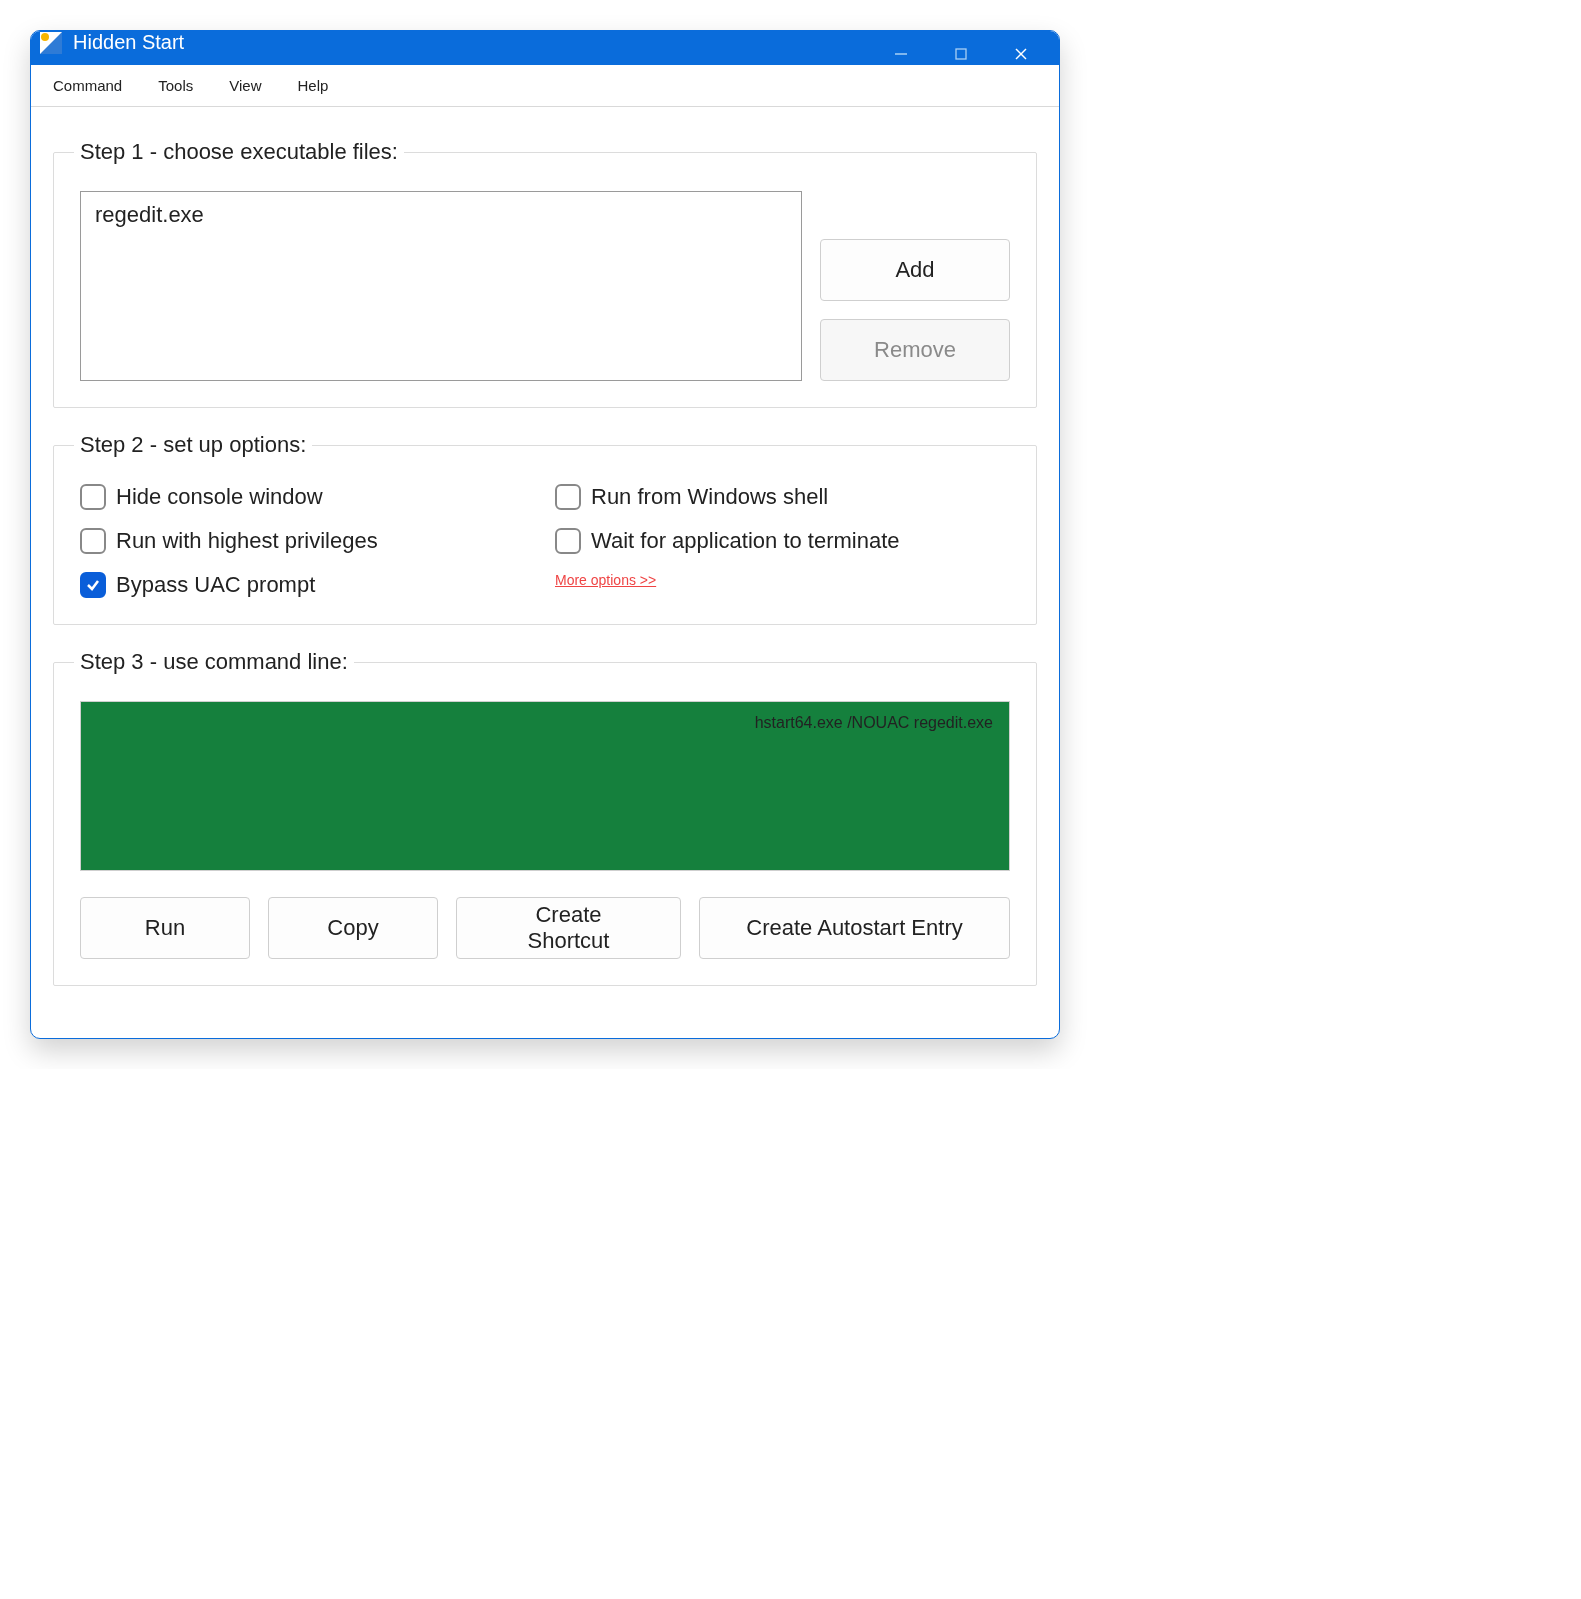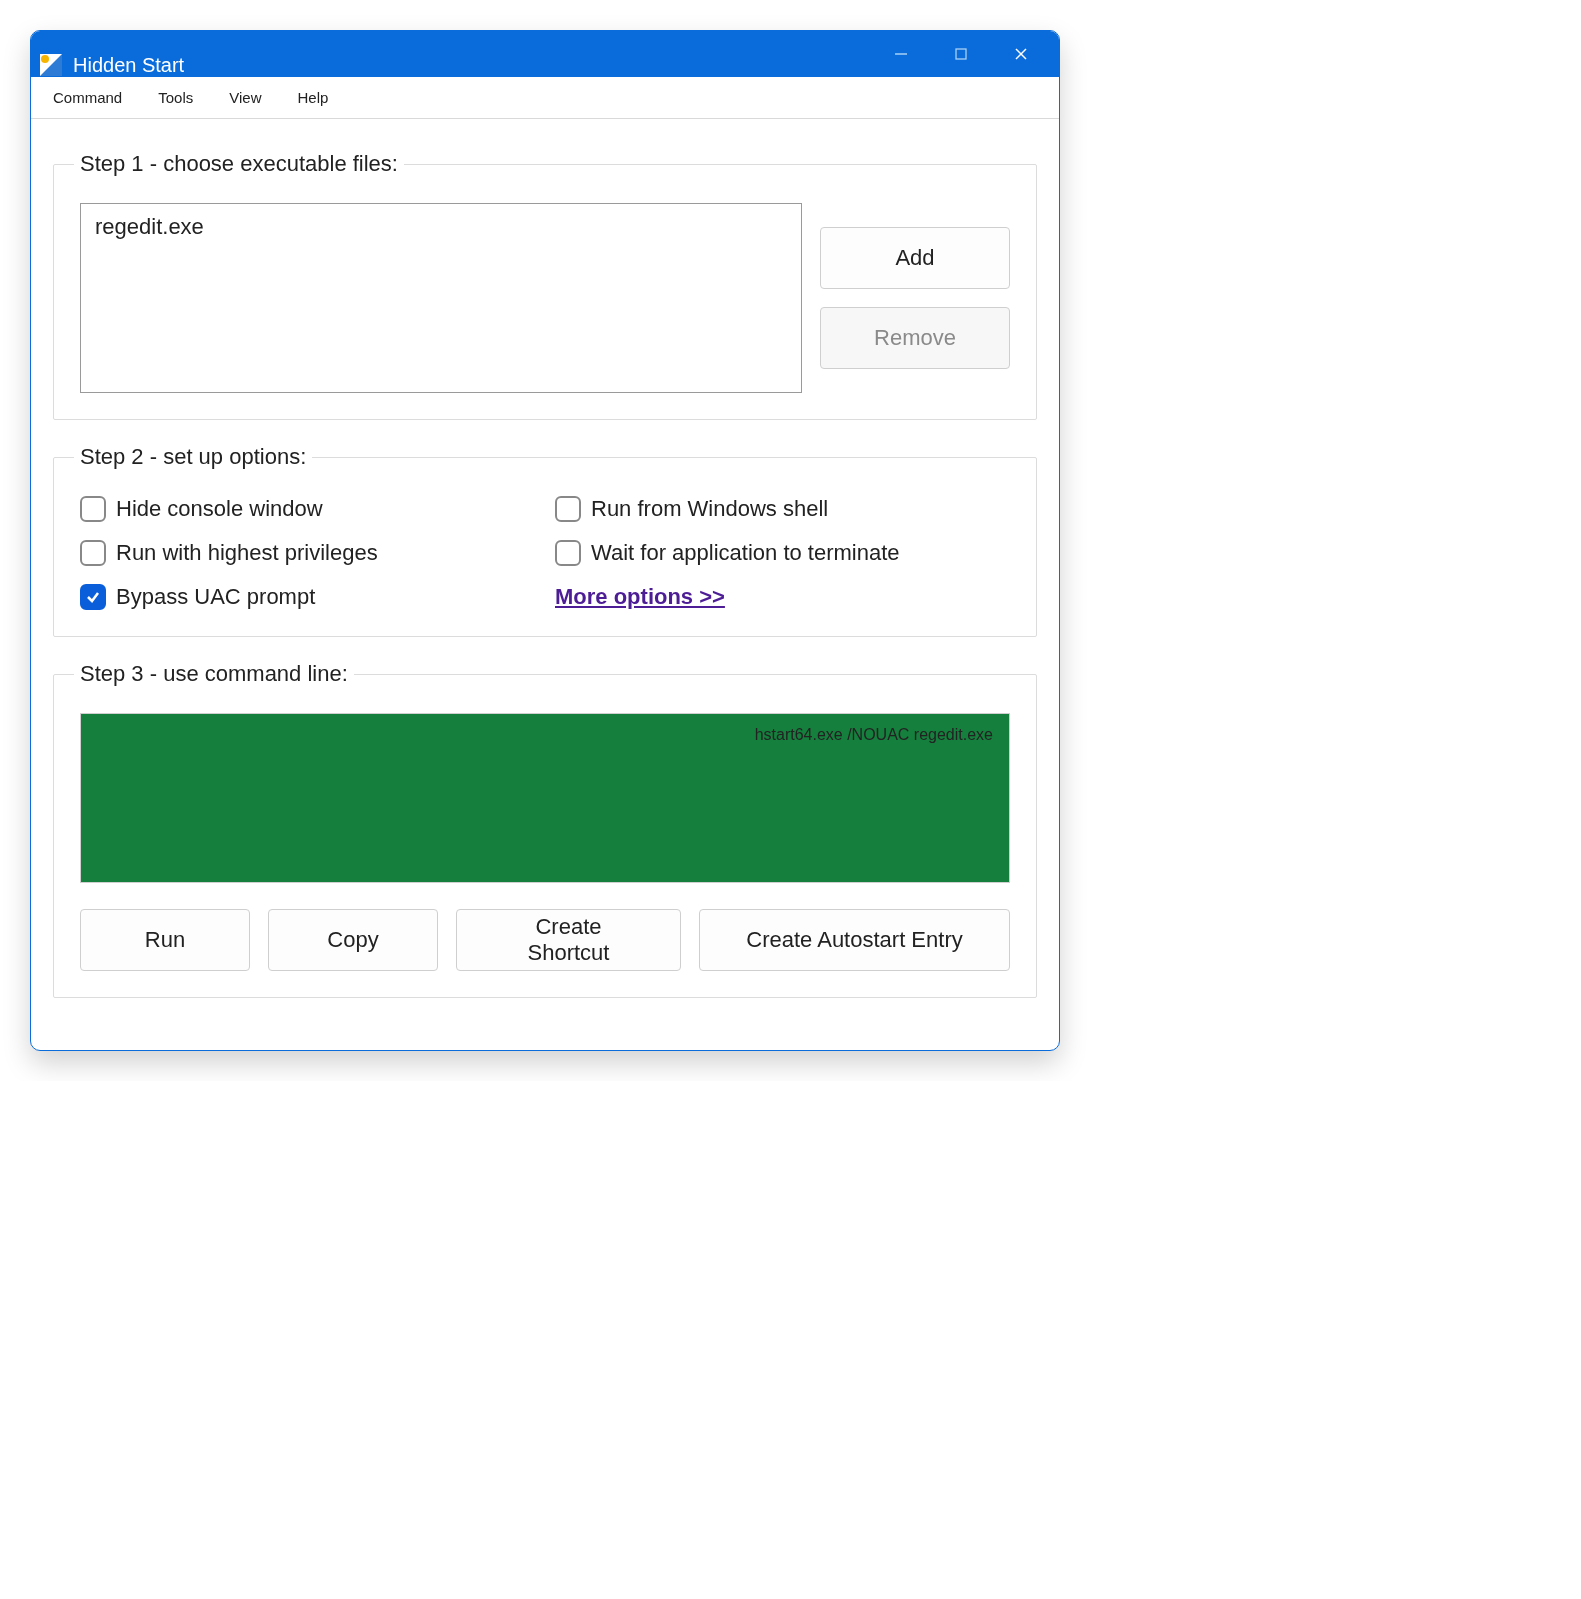--- a/index.html
+++ b/index.html
@@ -12,23 +12,23 @@
   .window {
     width: 1030px;
     border: 1px solid #0a6cdb;
     border-radius: 10px;
     overflow: hidden;
     box-shadow: 0 12px 28px rgba(0,0,0,0.18);
     background: #fff;
   }
   .titlebar {
     background: #0a6cdb;
-    height: 46px;
-    display: flex;
-    align-items: flex-end;
+    height: 34px;
+    display: flex;
+    align-items: flex-start;
     color: #fff;
     padding: 0 8px 0 8px;
   }
   .titlebar .icon-slot {
     width: 24px; height: 24px;
     margin-right: 10px;
     display: flex; align-items:center; justify-content:center;
   }
   .titlebar .title {
     font-size: 20px;
@@ -60,21 +60,21 @@
   }
   fieldset.group legend {
     font-size: 22px;
     color: #222;
     padding: 0 6px;
     margin-left: -6px;
   }
   .exec-row {
     display: flex;
     gap: 18px;
-    align-items: center;
+    align-items: flex-end;
   }
   .listbox {
     flex: 1;
     height: 190px;
     border: 1px solid #9a9a9a;
     background: #fff;
     padding: 10px 14px;
     font-size: 22px;
     color: #222;
     overflow: auto;
@@ -120,25 +120,24 @@
     display:flex; align-items:center; justify-content:center;
     background:#fff;
   }
   .chk.checked .box {
     background: #0a5ed9;
     border-color: #0a5ed9;
   }
   .chk.checked .box svg { display:block; }
   .chk .box svg { display:none; }
   .more-link {
-    color: #4c1d95;
+    color: #ef4444;
     text-decoration: underline;
-    font-size: 22px;
+    font-size: 14px;
     cursor: pointer;
-    font-weight: bold;
   }
   .cmdline {
     width: 100%;
     height: 170px;
     border: 1px solid #cfcfcf;
     background:#15803d;
     padding: 12px 16px;
     font-size: 16px;
     resize: none;
     font-family: inherit;

